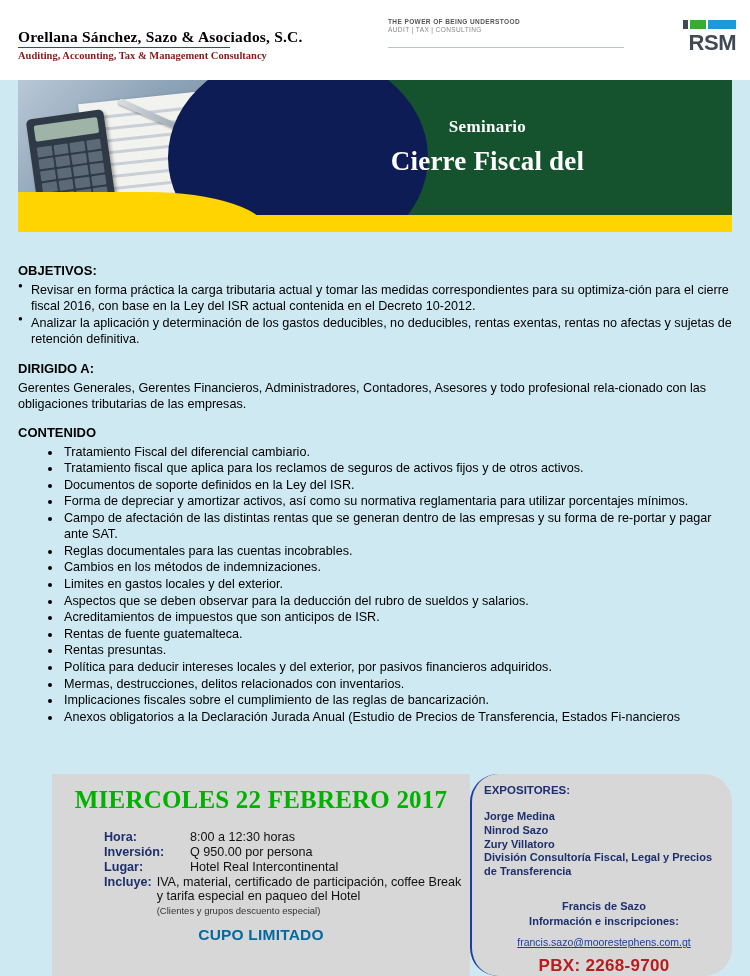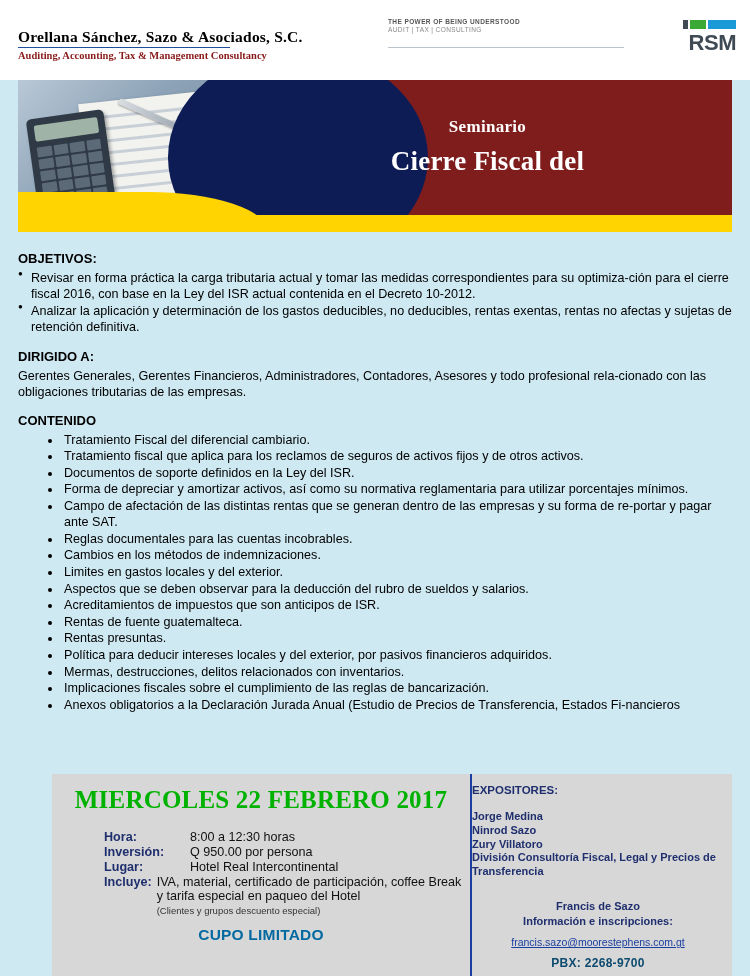--- a/index.html
+++ b/index.html
@@ -87,22 +87,22 @@
     color: #3f4a54;
     letter-spacing: -0.5px;
     line-height: 1;
     margin-top: 3px;
   }
 
   
   .banner {
     position: relative;
     height: 152px;
-    margin: 0 18px 5px 18px;
-    background: #7f1d1d;
+    margin: 0 18px 17px 18px;
+    background: #14532d;
     overflow: hidden;
   }
   .banner-photo {
     position: absolute;
     left: 0; top: 0;
     width: 225px; height: 152px;
     background:
       linear-gradient(135deg,#b9c8d6 0%, #8ea4b8 40%, #6d8096 100%);
     overflow: hidden;
   }
@@ -266,21 +266,22 @@
     font-weight: bold;
     font-size: 15.5px;
     color: #0369a1;
     letter-spacing: .2px;
   }
   .bottom-right {
     flex: 1;
     background: #d7d7d7;
     border-left: 2px solid #1a3fa0;
     position: relative;
-    padding: 10px 8px 0 0;
+    padding: 10px 8px 0 12px;
+    border-radius: 28px;
   }
   .exp-head {
     font-weight: bold;
     font-size: 11.5px;
     color: #1f2f6e;
     margin-bottom: 14px;
   }
   .exp-name {
     font-weight: bold;
     font-size: 11px;
@@ -299,22 +300,22 @@
   }
   .info-mail {
     margin-top: 8px;
     font-size: 10.5px;
     color: #1a3fa0;
     text-decoration: underline;
   }
   .pbx {
     margin-top: 8px;
     font-weight: bold;
-    font-size: 12px;
-    color: #0c4a6e;
+    font-size: 17px;
+    color: #b91c1c;
     text-align: center;
     letter-spacing: .3px;
   }
 </style>
 </head>
 <body>
 
 <div class="header">
   <div class="firm-block">
     <div class="firm-name">Orellana Sánchez, Sazo &amp; Asociados, S.C.</div>

